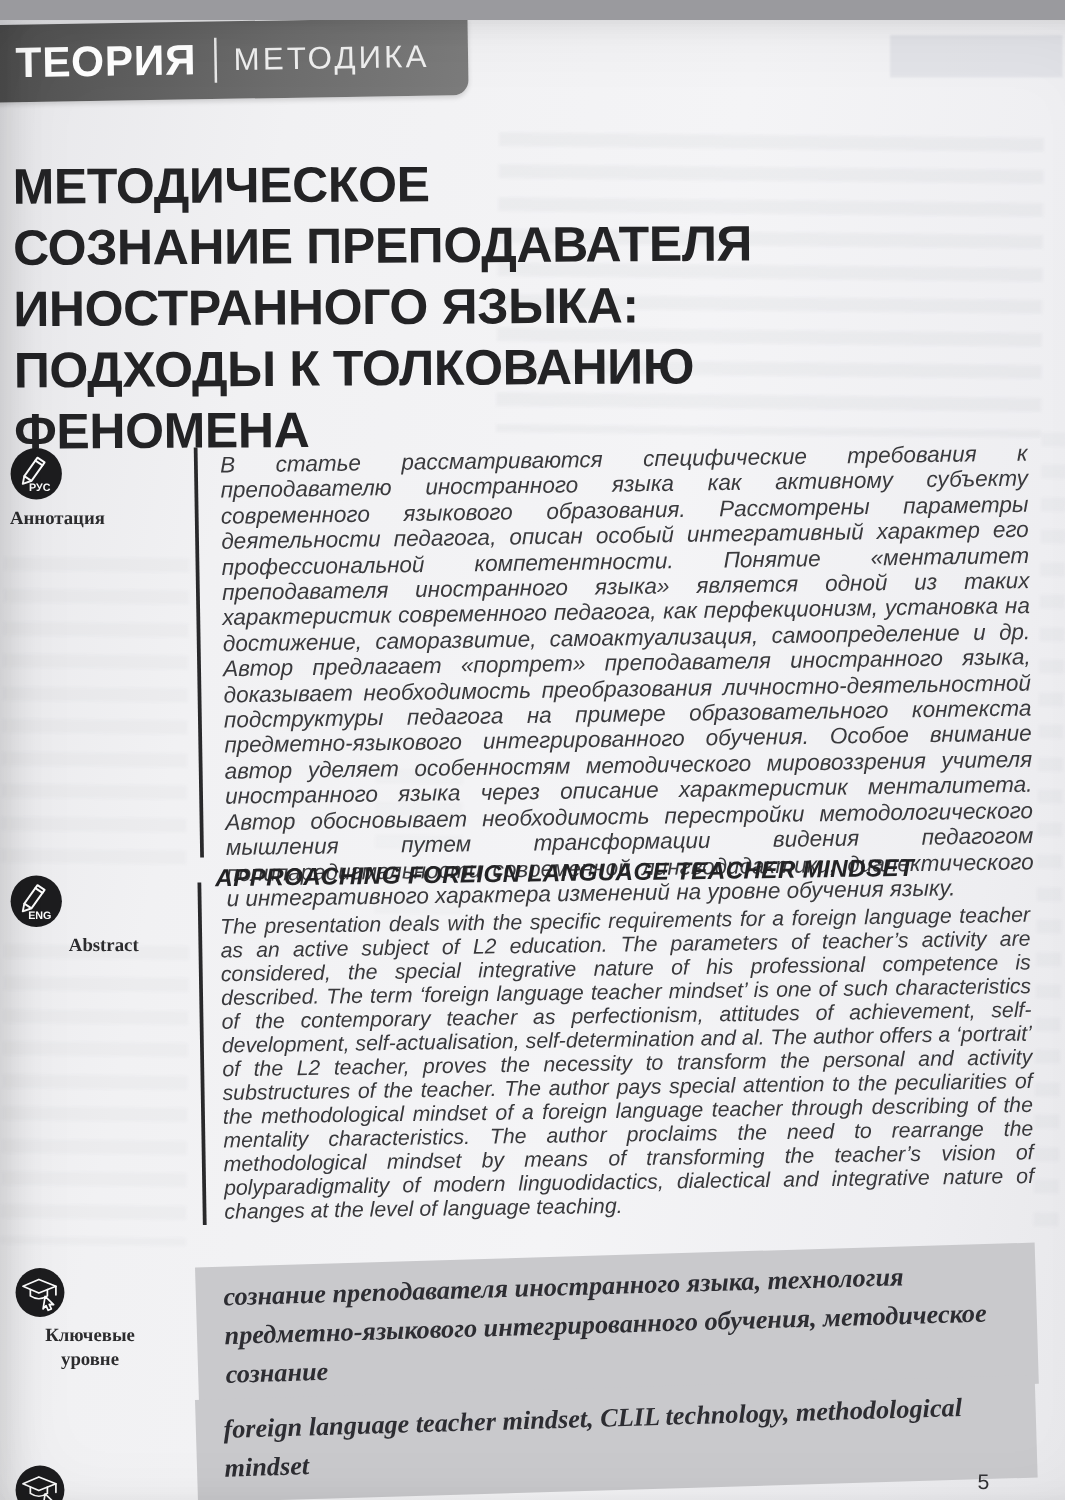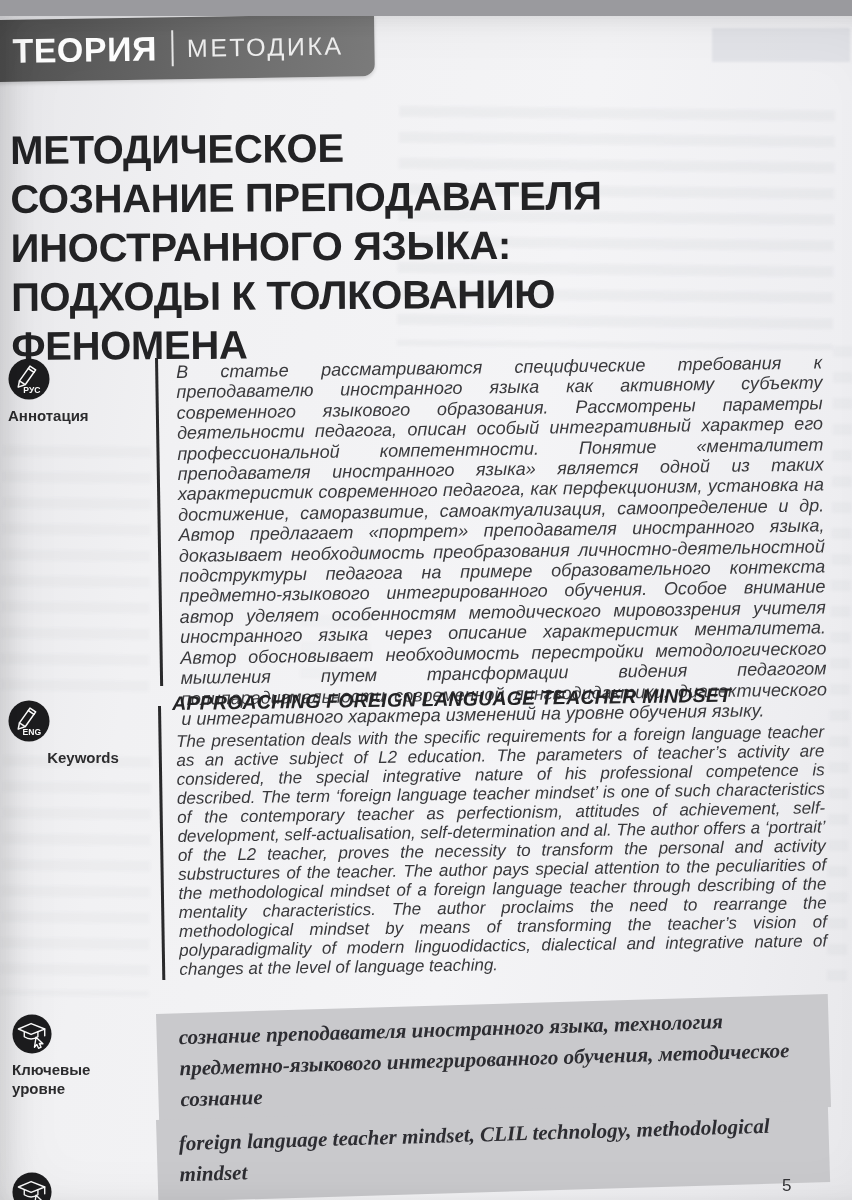--- a/index.html
+++ b/index.html
@@ -49,21 +49,21 @@
     position:absolute;left:10px;top:110px;width:760px;
     font-size:40px;line-height:49px;font-weight:800;
     color:#232325;letter-spacing:-.3px;
     transform:rotate(-.35deg);transform-origin:left top;
   }
 
   
   .side-block{position:absolute;width:150px;}
   .side-icon{display:block;}
   .side-label{
-    font-size:15px;font-weight:700;color:#2c2c2e;margin-top:6px;line-height:19px;
+    font-size:15px;font-weight:700;color:#2c2c2e;margin-top:6px;line-height:19px;font-family:Liberation Serif, serif;
   }
 
   
   .vrule{position:absolute;width:3px;background:#29292b;transform:rotate(-.9deg);transform-origin:top left;}
 
   
   .abstract-ru{
     position:absolute;left:176px;top:346px;width:646px;
     font-style:italic;font-size:18px;line-height:20.4px;color:#3a3a3d;
     text-align:justify;transform:rotate(-.85deg);transform-origin:top left;
@@ -142,28 +142,28 @@
   <div class="side-block" style="left:8px;top:684px;text-align:center;">
     <svg class="side-icon" width="42" height="42" viewBox="0 0 44 44">
       <circle cx="22" cy="22" r="21.5" fill="#1d1d1f"></circle>
       <g stroke="#ffffff" stroke-width="1.6" fill="none" stroke-linejoin="round" stroke-linecap="round">
         <path d="M12 24 L23 8.5 L29 12.5 L18 28 Z"></path>
         <path d="M12 24 L10.7 30.5 L17 28.3"></path>
         <path d="M21.3 11 L27.2 15"></path>
       </g>
       <text x="25" y="36.5" text-anchor="middle" font-size="9" font-weight="bold" fill="#ffffff" font-family="Liberation Sans, sans-serif">ENG</text>
     </svg>
-    <div class="side-label">Keywords</div>
+    <div class="side-label">Abstract</div>
   </div>
 
   <h2 class="abstract-heading" style="margin:0;">APPROACHING FOREIGN LANGUAGE TEACHER MINDSET</h2>
   <div class="vrule" style="left:158px;top:690px;height:274px;"></div>
   <p class="abstract-en" style="margin:0;">The presentation deals with the specific requirements for a foreign language teacher as an active subject of L2 education. The parameters of teacher’s activity are considered, the special integrative nature of his professional competence is described. The term ‘foreign language teacher mindset’ is one of such characteristics of the contemporary teacher as perfectionism, attitudes of achievement, self-development, self-actualisation, self-determination and al. The author offers a ‘portrait’ of the L2 teacher, proves the necessity to transform the personal and activity substructures of the teacher. The author pays special attention to the peculiarities of the methodological mindset of a foreign language teacher through describing of the mentality characteristics. The author proclaims the need to rearrange the methodological mindset by means of transforming the teacher’s vision of polyparadigmality of modern linguodidactics, dialectical and integrative nature of changes at the level of language teaching.</p>
 
-  <div class="side-block" style="left:12px;top:998px;width:120px;">
+  <div class="side-block" style="left:12px;top:998px;width:120px;text-align:center;">
     <svg class="side-icon" width="40" height="40" viewBox="0 0 44 44">
       <circle cx="22" cy="22" r="21.5" fill="#1d1d1f"></circle>
       <g stroke="#ffffff" stroke-width="1.5" fill="none" stroke-linejoin="round" stroke-linecap="round">
         <path d="M21 10.5 L36 16.5 L21 22.5 L7 16.5 Z"></path>
         <path d="M13.5 19.5 v5.5 q7.5 5 15 0 v-5.5"></path>
         <path d="M36 16.5 v7.5"></path>
         <path d="M26.5 25.5 l7.5 7.2 -3.9 -0.3 1.9 4.1 -2.8 1.2 -1.9 -4.1 -2.6 2.9 Z"></path>
       </g>
     </svg>
     <div class="side-label">

